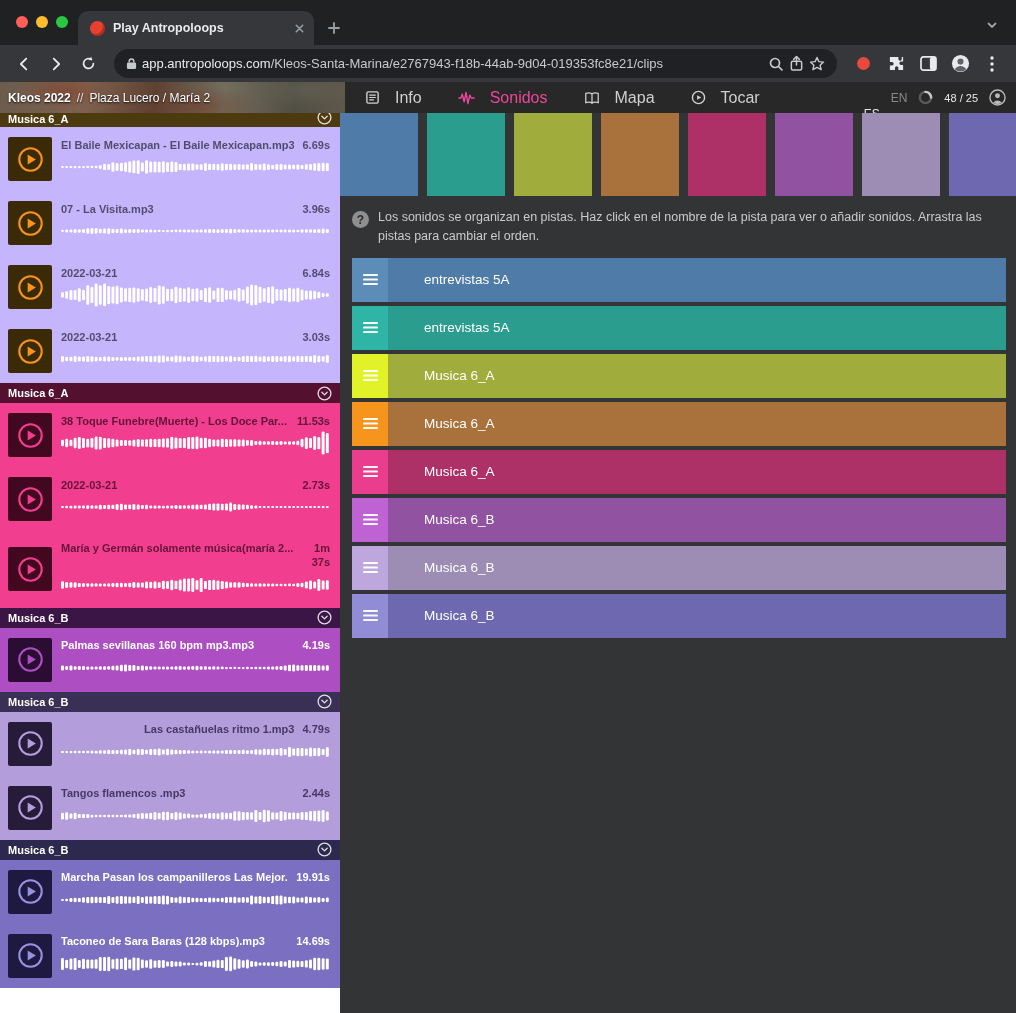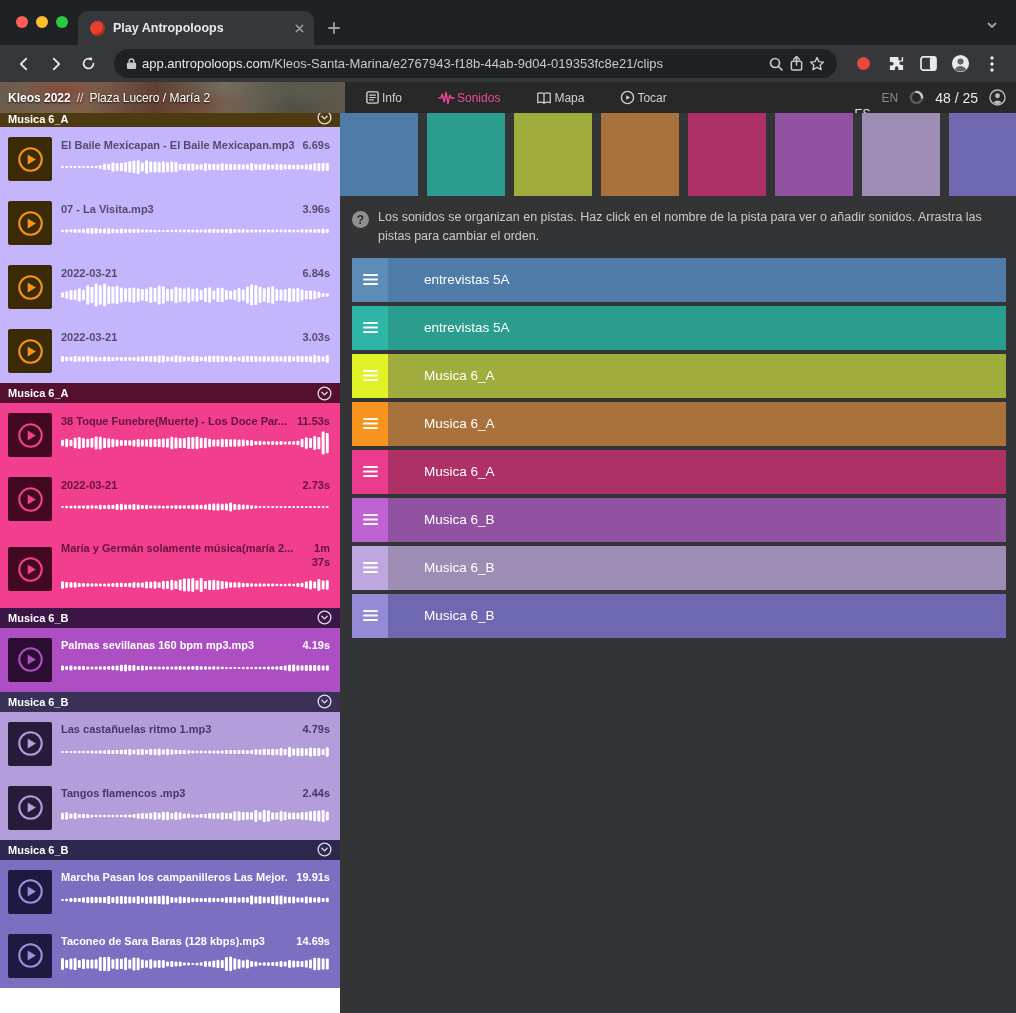--- a/index.html
+++ b/index.html
@@ -37,27 +37,27 @@
       radial-gradient(ellipse 90px 30px at 58% 75%, rgba(140,60,40,.45), transparent 65%),
       radial-gradient(ellipse 80px 28px at 88% 25%, rgba(120,120,105,.5), transparent 65%),
       linear-gradient(95deg,#7d6b5a,#94705a 25%,#6e4a3a 45%,#87806d 65%,#5d5a4e 85%,#6f6557);
     box-shadow: inset 0 0 0 200px rgba(30,25,22,.18);
     overflow:hidden; white-space:nowrap; }
   .bc-photo span { color:#fff; font-size:12px; text-shadow:0 1px 2px rgba(0,0,0,.85); }
   .bc-project { font-weight:bold; cursor:pointer; }
   .bc-sep { opacity:.85; }
   .bc-path { cursor:pointer; }
   .app-nav { display:flex; align-items:center; gap:36px; margin-left:20px; }
-  .nav-item { display:flex; align-items:center; gap:2px; color:#cfcfcf; font-size:12px; cursor:pointer; }
+  .nav-item { display:flex; align-items:center; gap:15px; color:#cfcfcf; font-size:16px; cursor:pointer; }
   .nav-item svg { display:block; }
   .header-right { margin-left:auto; display:flex; align-items:center; gap:11px; padding-right:10px; }
   .lang { font-size:12px; cursor:pointer; }
   .lang.active { color:#e5e5e5; font-weight:normal;margin-top:32px; }
   .lang.inactive { color:#8a8a8a; }
-  .counter { color:#e8e8e8; font-size:14px; }
+  .counter { color:#e8e8e8; font-size:11px; }
   .spinner, .user-ic { display:flex; }
 
   
   .content { display:flex; height:900px; }
 
   
   .clips-panel { width:340px; flex:none; background:#ffffff; overflow:hidden; }
   .section-header { height:20px; display:flex; align-items:center; justify-content:space-between;
                     padding:0 8px; cursor:pointer; }
   .section-header.partial { height:14px; overflow:hidden; align-items:flex-end; padding-bottom:2px; }
@@ -976,21 +976,21 @@
         <div class="section-body" style="background: rgb(179, 157, 219);">
           <div class="clip">
             <button class="clip-play" style="background: rgb(38, 28, 58);">
               <svg width="27" height="27" viewBox="0 0 26 26">
                 <circle cx="13" cy="13" r="10.8" fill="none" stroke="#B39DDB" stroke-width="2"></circle>
                 <path d="M10.3 8.3 L18.2 13 L10.3 17.7 Z" fill="#B39DDB"></path>
               </svg>
             </button>
             <div class="clip-main">
               <div class="clip-titlerow">
-                <span class="clip-title" style="color: rgba(35, 20, 60, 0.75);">Las castañuelas ritmo 1.mp3</span>
+                <span class="clip-title" style="color: rgba(35, 20, 60, 0.75); text-align: right;">Las castañuelas ritmo 1.mp3</span>
                 <span class="clip-dur" style="color: rgba(35, 20, 60, 0.75);">4.79s</span>
               </div>
               <div class="clip-wave">
                 <svg viewBox="0 0 264 26" preserveAspectRatio="none">
                   <g fill="#ffffff">
                     <rect x="0.0" y="12.0" width="2.9" height="2.0" rx="1.2"></rect>
                     <rect x="4.1" y="11.9" width="2.9" height="2.1" rx="1.2"></rect>
                     <rect x="8.3" y="11.9" width="2.9" height="2.3" rx="1.2"></rect>
                     <rect x="12.4" y="11.8" width="2.9" height="2.4" rx="1.2"></rect>
                     <rect x="16.5" y="11.8" width="2.9" height="2.5" rx="1.2"></rect>

